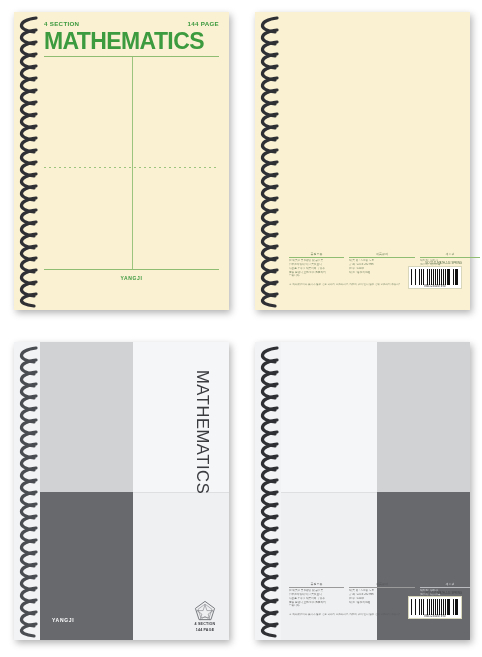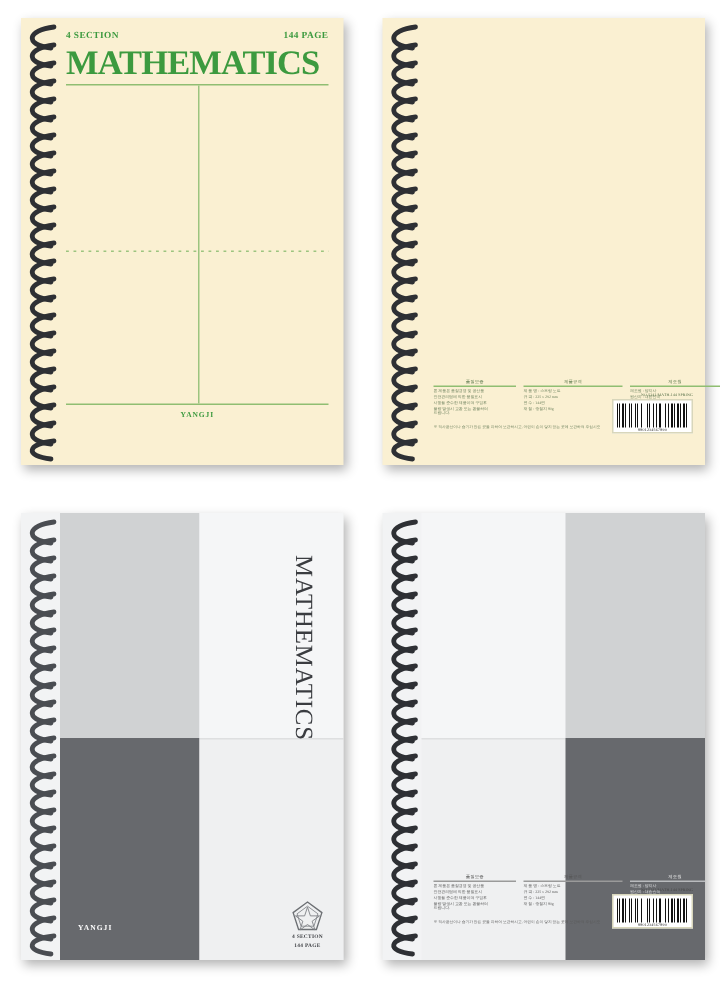--- a/index.html
+++ b/index.html
@@ -1,18 +1,18 @@
 <!DOCTYPE html>
 <html><head>
 <meta charset="utf-8">
 <style>
   html,body{margin:0;padding:0;background:#ffffff;}
   body{width:482px;height:657px;overflow:hidden;font-family:"Liberation Sans",sans-serif;}
 
-  .sheet{position:relative;width:482px;height:594px;background:#fff;font-family:Liberation Serif, serif;}
+  .sheet{position:relative;width:482px;height:594px;background:#fff;}
 
   .panel{position:absolute;}
 
   
   .book{position:absolute;box-shadow:2px 3px 7px rgba(0,0,0,.30);}
   .book.cream{background:#FAF0D2;}
   .book.grey{background:#F2F3F4;}
 
   
   .spiral{position:absolute;top:0;left:0;height:100%;width:26px;pointer-events:none;}

